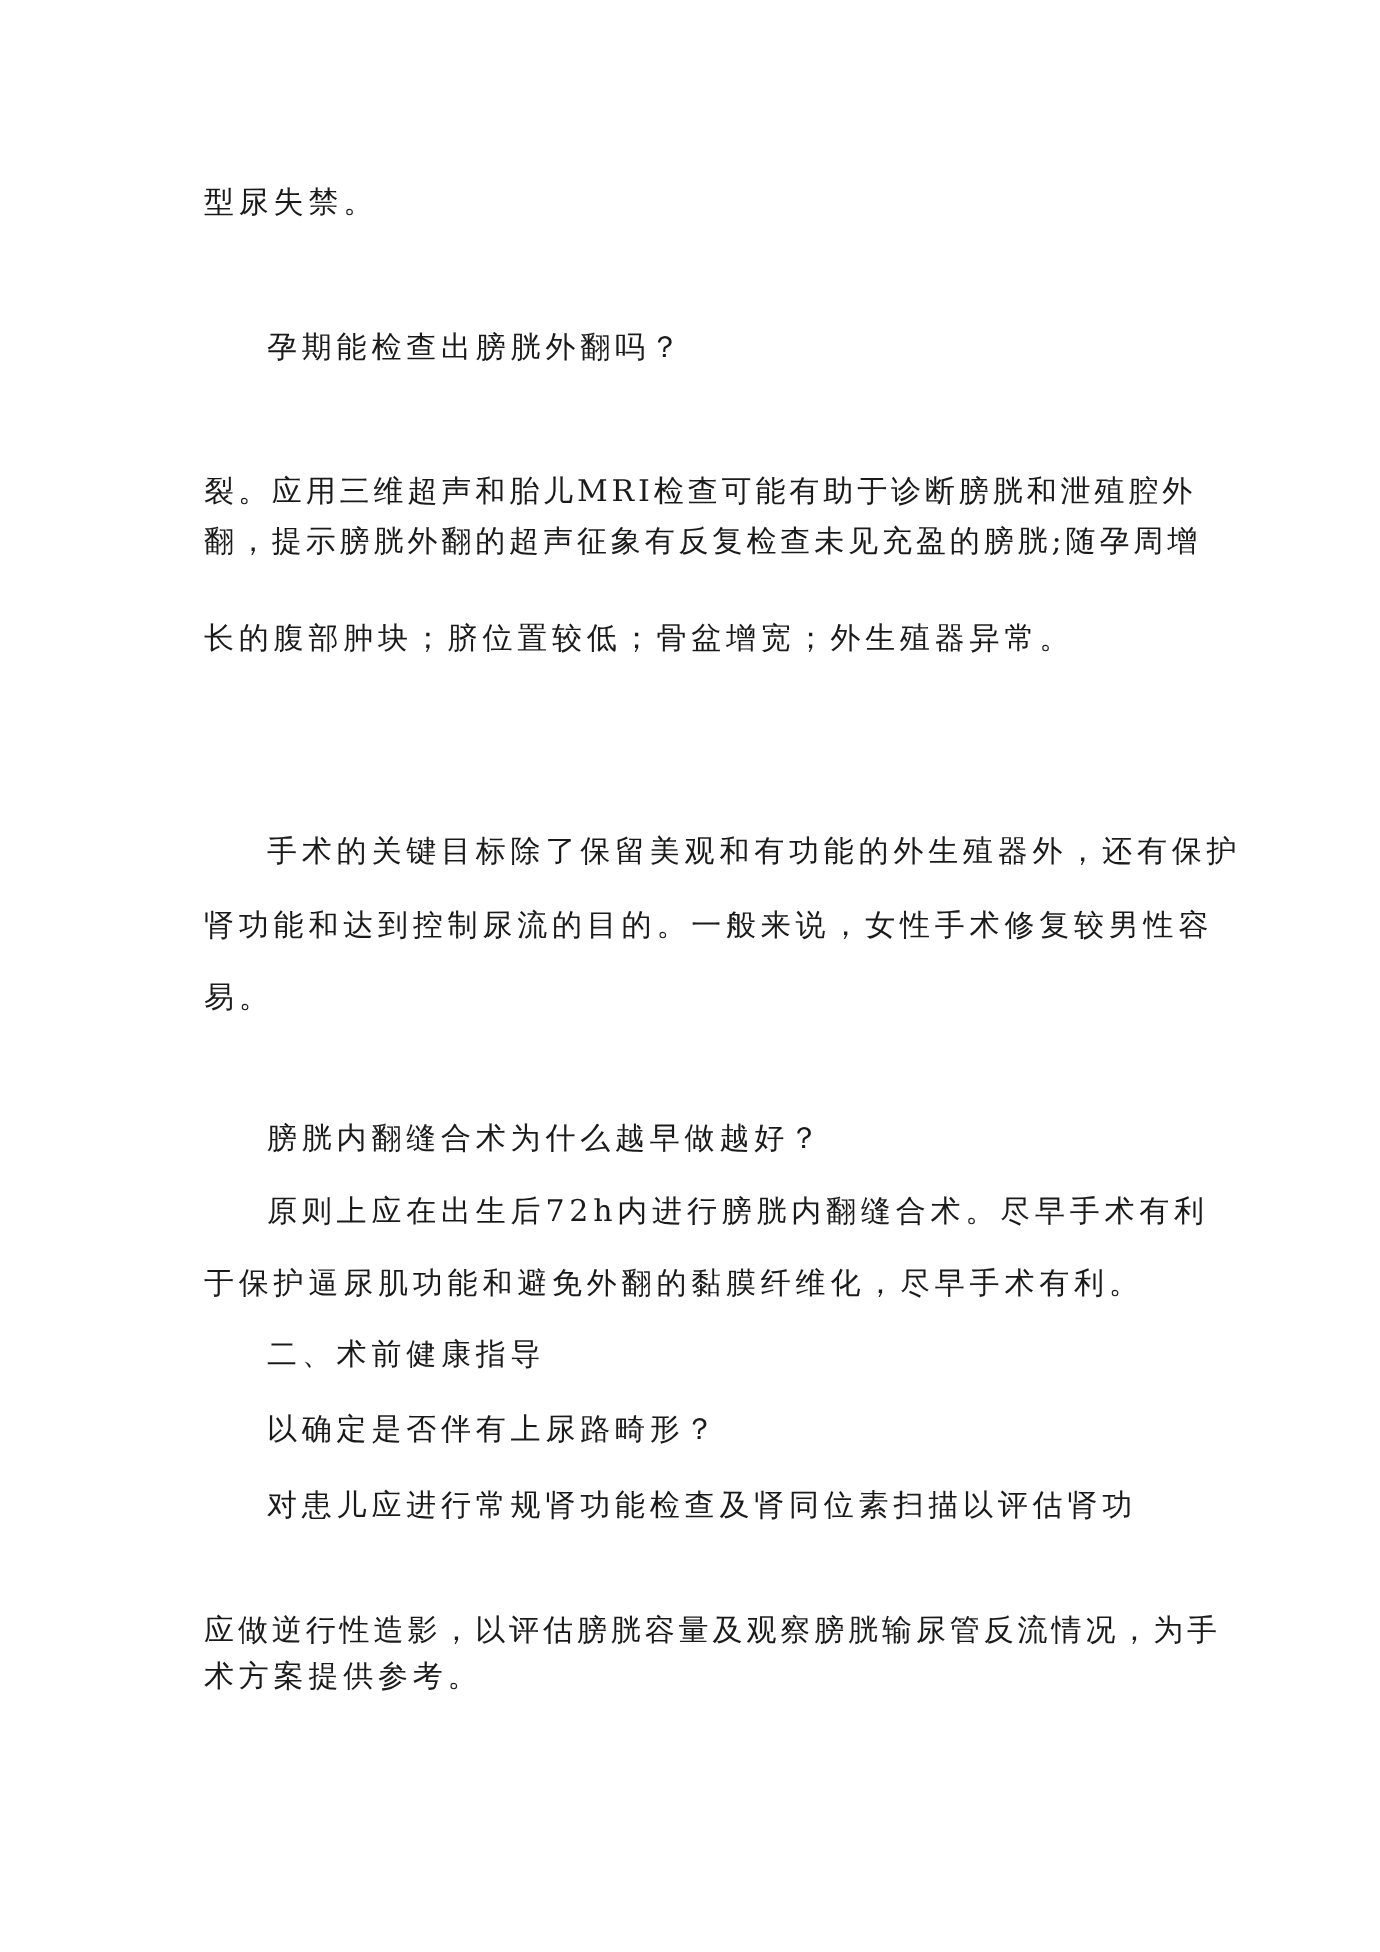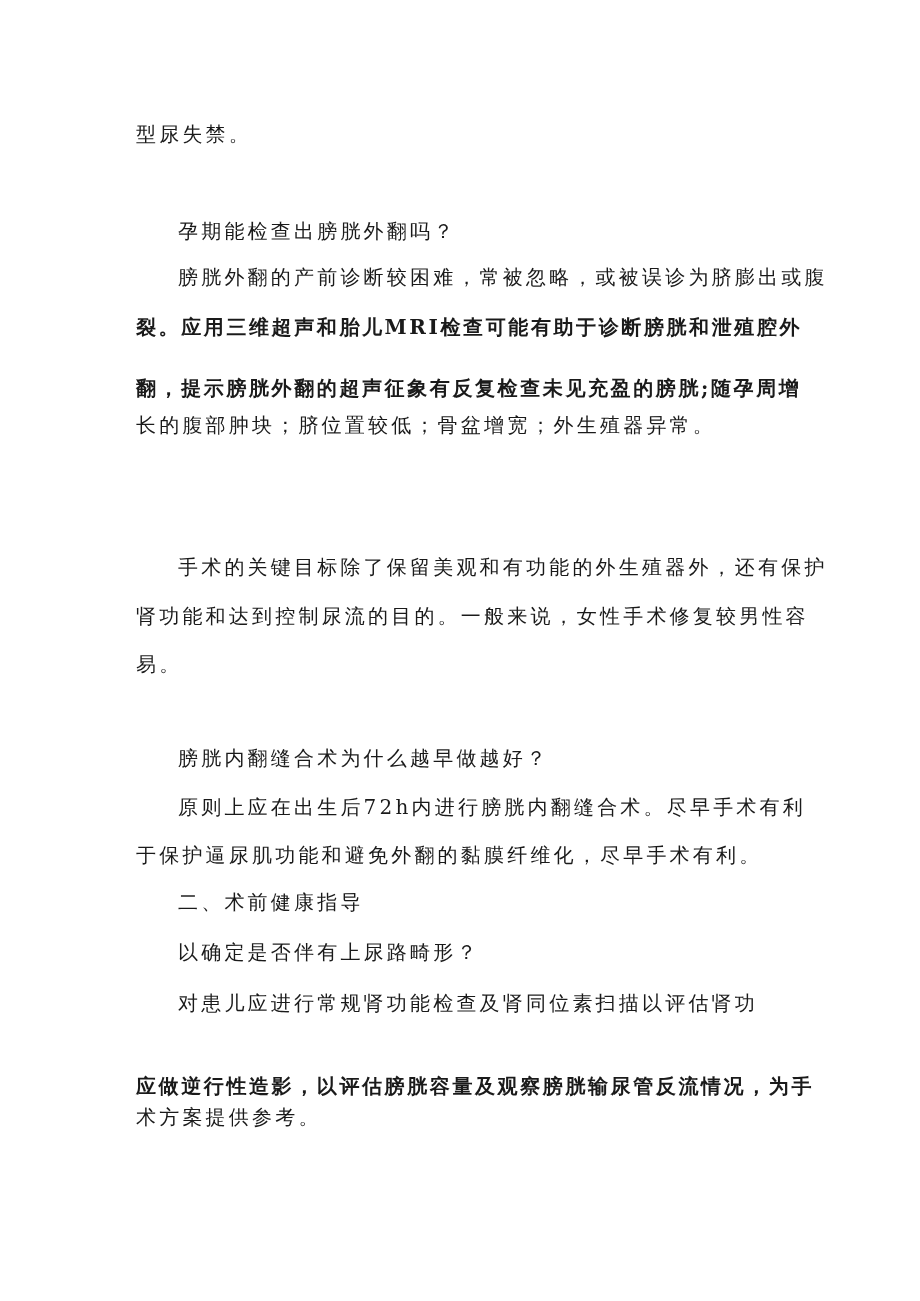--- a/index.html
+++ b/index.html
@@ -2,33 +2,32 @@
 <html><head>
 <meta charset="utf-8">
 <style>
   html, body { margin: 0; padding: 0; background: #ffffff; }
   body { width: 920px; height: 1301px; position: relative; overflow: hidden; color: #1a1a1a;
          font-family: "DejaVu Serif", "Liberation Serif", serif; }
   .page { position: absolute; left: 0; top: 0; width: 920px; height: 1301px; }
   .line { position: absolute; left: 136px; font-size: 20px; line-height: 24px; white-space: nowrap;
           letter-spacing: 3.2px; }
   .indent { left: 178px; }
-  .tight { letter-spacing: 2.6px; font-weight: bold; }
+  .tight { letter-spacing: 2.6px; }
 </style>
 </head>
 <body>
 
 <div class="page">
   <div class="line" style="top:122px">型尿失禁。</div>
 
   <div class="line indent" style="top:219px">孕期能检查出膀胱外翻吗？</div>
 
-  <div class="line indent" style="top:265px">膀胱外翻的产前诊断较困难，常被忽略，或被误诊为脐膨出或腹</div>
   <div class="line tight" style="top:315px">裂。应用三维超声和胎儿MRI检查可能有助于诊断膀胱和泄殖腔外</div>
-  <div class="line tight" style="top:376px">翻，提示膀胱外翻的超声征象有反复检查未见充盈的膀胱;随孕周增</div>
+  <div class="line tight" style="top:348px">翻，提示膀胱外翻的超声征象有反复检查未见充盈的膀胱;随孕周增</div>
   <div class="line" style="top:413px">长的腹部肿块；脐位置较低；骨盆增宽；外生殖器异常。</div>
 
 
   <div class="line indent" style="top:555px">手术的关键目标除了保留美观和有功能的外生殖器外，还有保护</div>
   <div class="line" style="top:604px">肾功能和达到控制尿流的目的。一般来说，女性手术修复较男性容</div>
   <div class="line" style="top:652px">易。</div>
 
   <div class="line indent" style="top:746px">膀胱内翻缝合术为什么越早做越好？</div>
 
   <div class="line indent" style="top:795px">原则上应在出生后72h内进行膀胱内翻缝合术。尽早手术有利</div>

